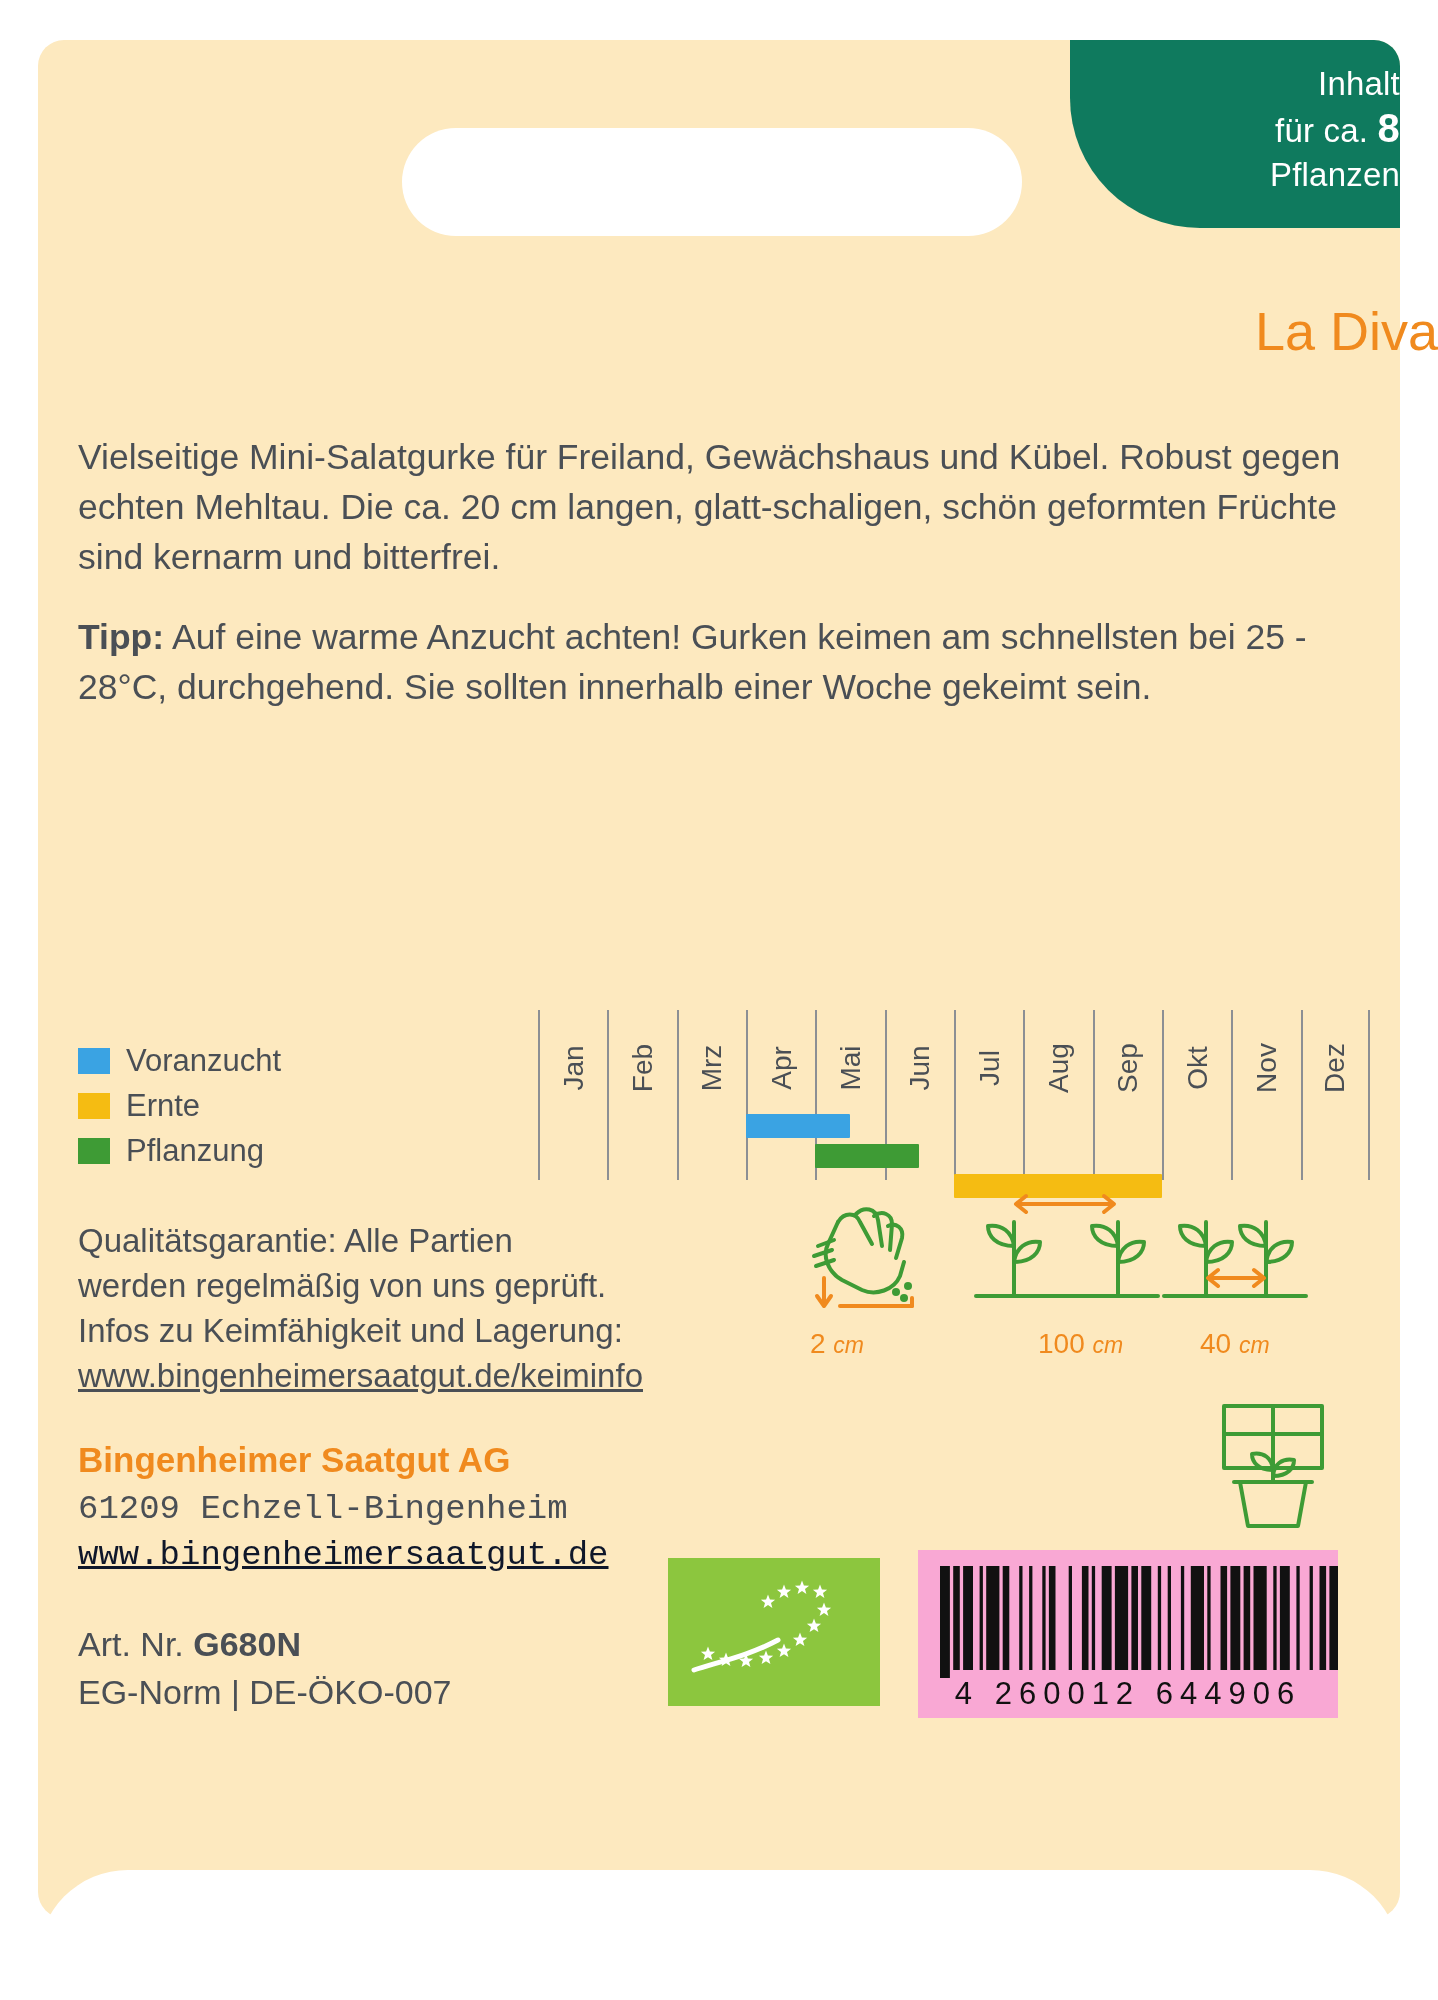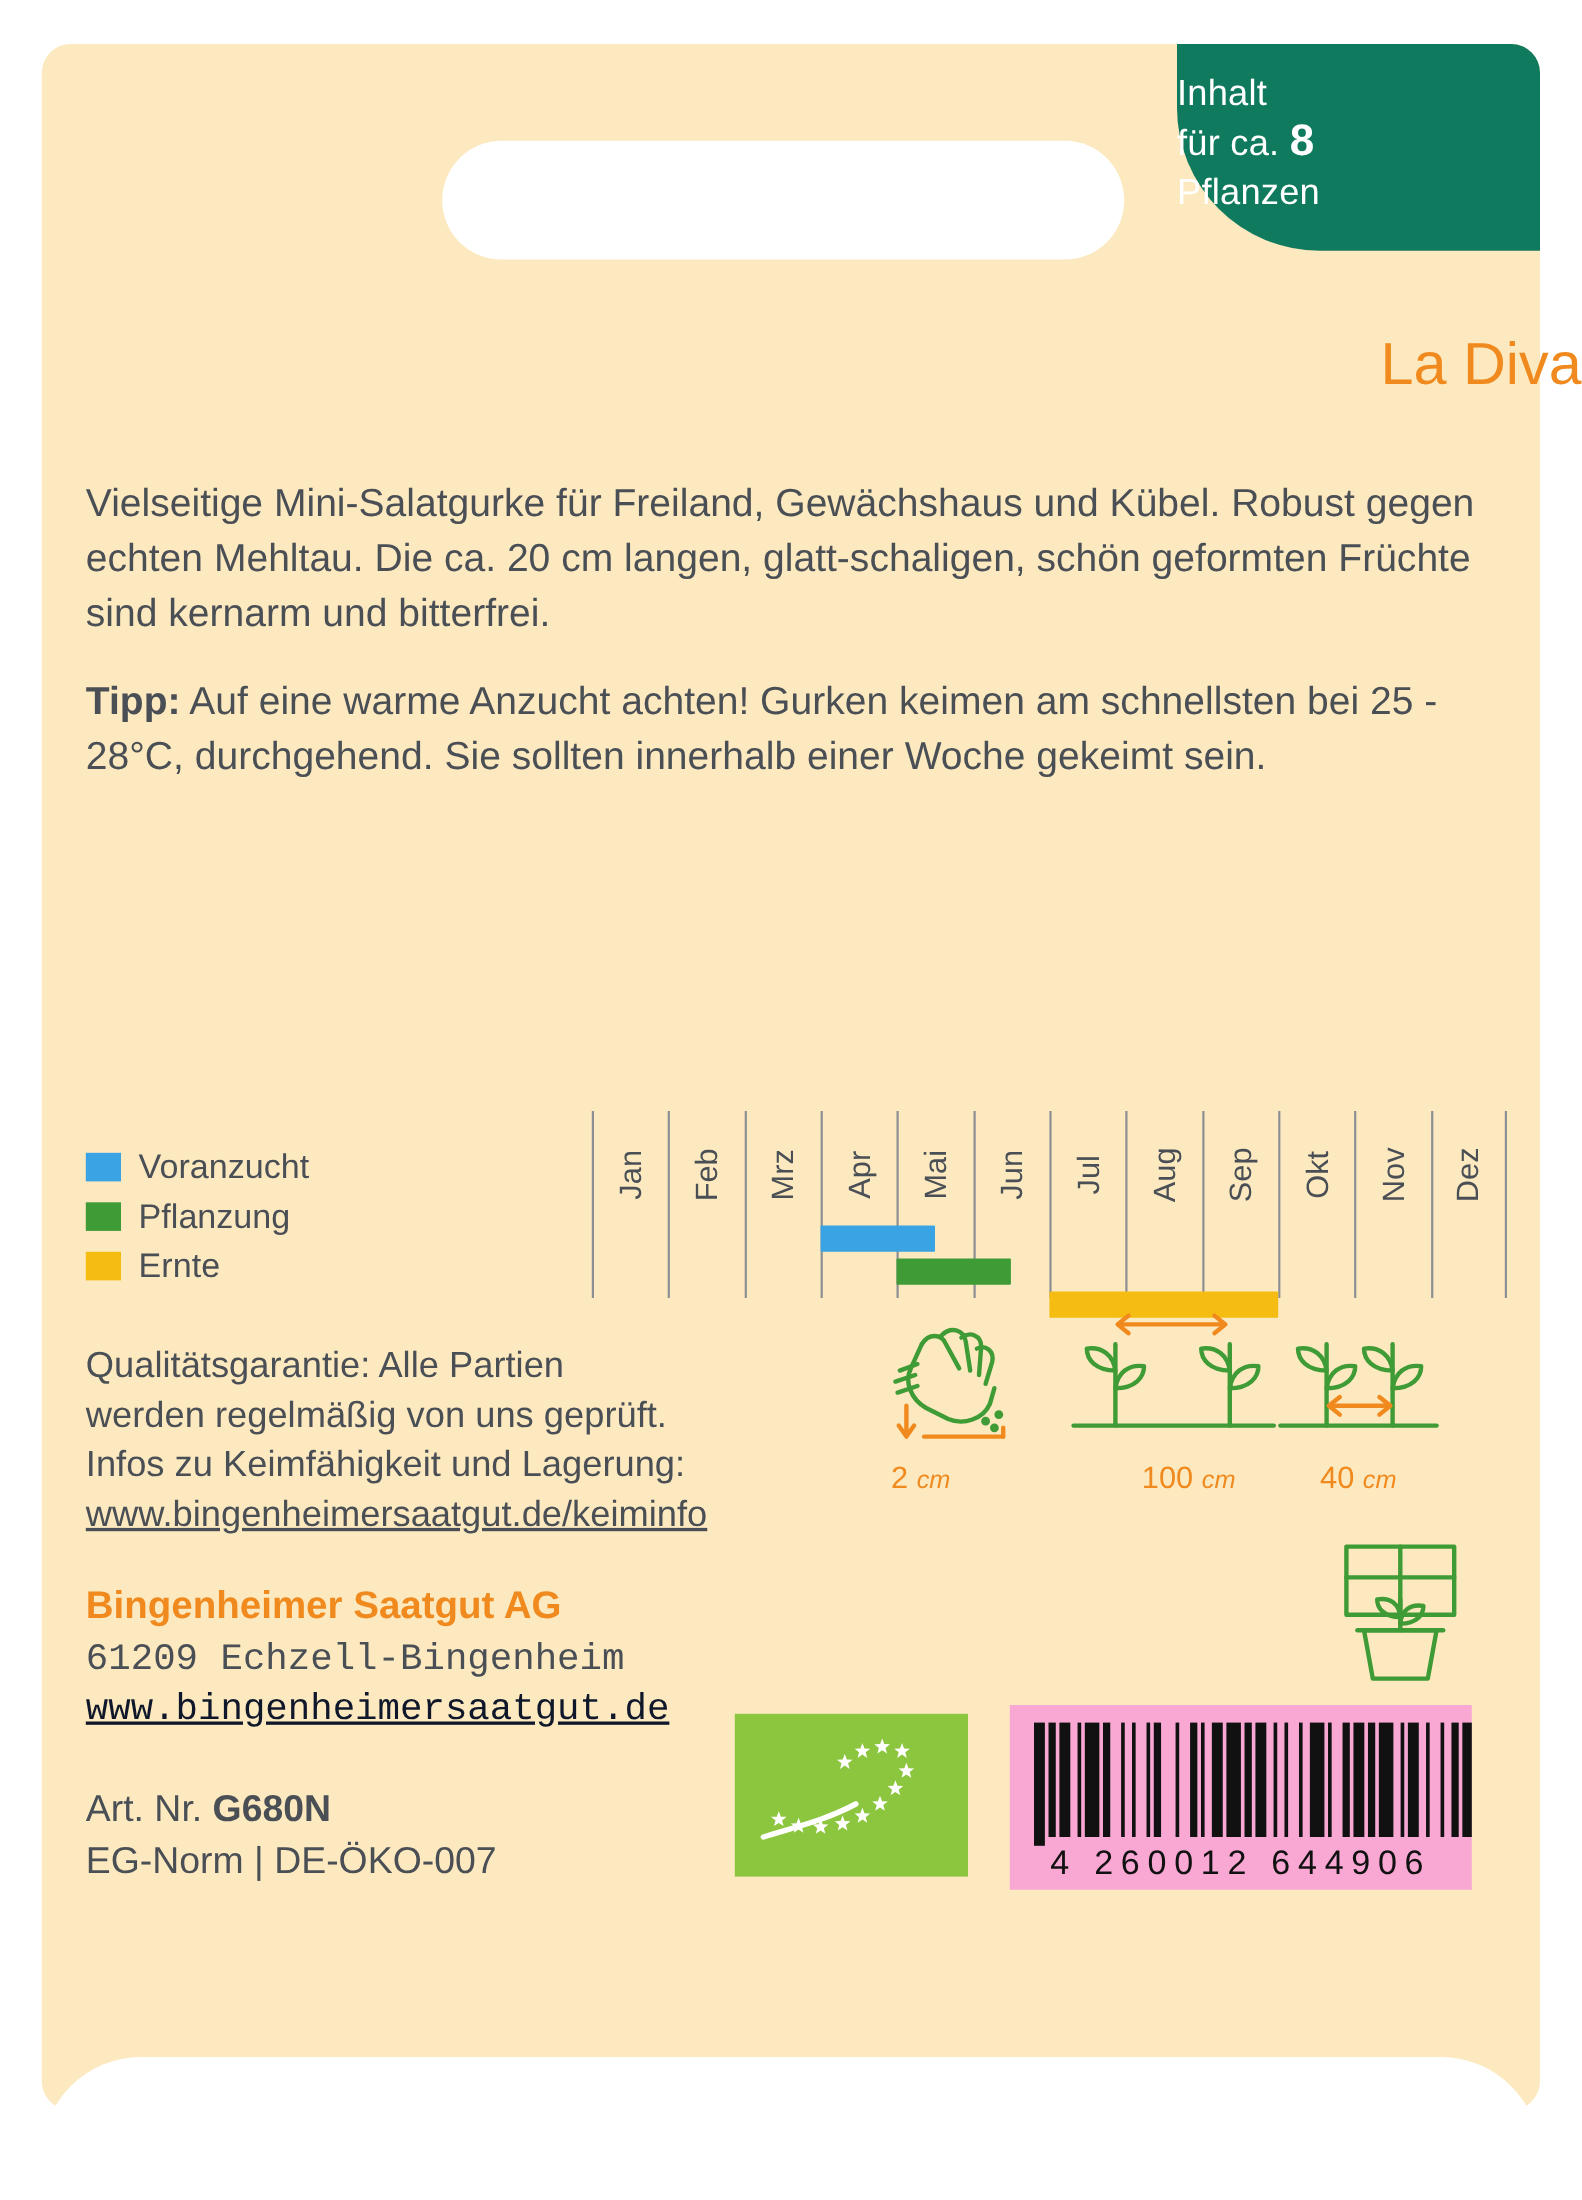--- a/index.html
+++ b/index.html
@@ -53,21 +53,21 @@
     position: absolute;
     right: 38px;
     top: 40px;
     width: 330px;
     height: 188px;
     background: #0f7a5e;
     border-top-right-radius: 26px;
     border-bottom-left-radius: 130px;
     color: #ffffff;
     box-sizing: border-box;
-    text-align: left;
+    text-align: right;
     padding-top: 22px;
   }
   .corner-banner .l1,
   .corner-banner .l2,
   .corner-banner .l3 {
     font-size: 33px;
     line-height: 44px;
     letter-spacing: 0.2px;
   }
   .corner-banner .l2 .big {
@@ -287,26 +287,26 @@
   </div>
 
   <div class="calendar">
 
     <div class="legend">
       <div class="legend-row">
         <span class="legend-swatch" style="background:#3aa3e3"></span>
         <span class="legend-label">Voranzucht</span>
       </div>
       <div class="legend-row">
+        <span class="legend-swatch" style="background:#f5bc12"></span>
+        <span class="legend-label">Ernte</span>
+      </div>
+      <div class="legend-row">
         <span class="legend-swatch" style="background:#3e9b35"></span>
         <span class="legend-label">Pflanzung</span>
-      </div>
-      <div class="legend-row">
-        <span class="legend-swatch" style="background:#f5bc12"></span>
-        <span class="legend-label">Ernte</span>
       </div>
     </div>
 
     <div class="months" id="months-container">
         <div class="month-col" style="left: 0px; width: 69.3333px;">
           <span class="month-label">Jan</span>
         </div>
         <div class="month-col" style="left: 69.3333px; width: 69.3333px;">
           <span class="month-label">Feb</span>
         </div>

